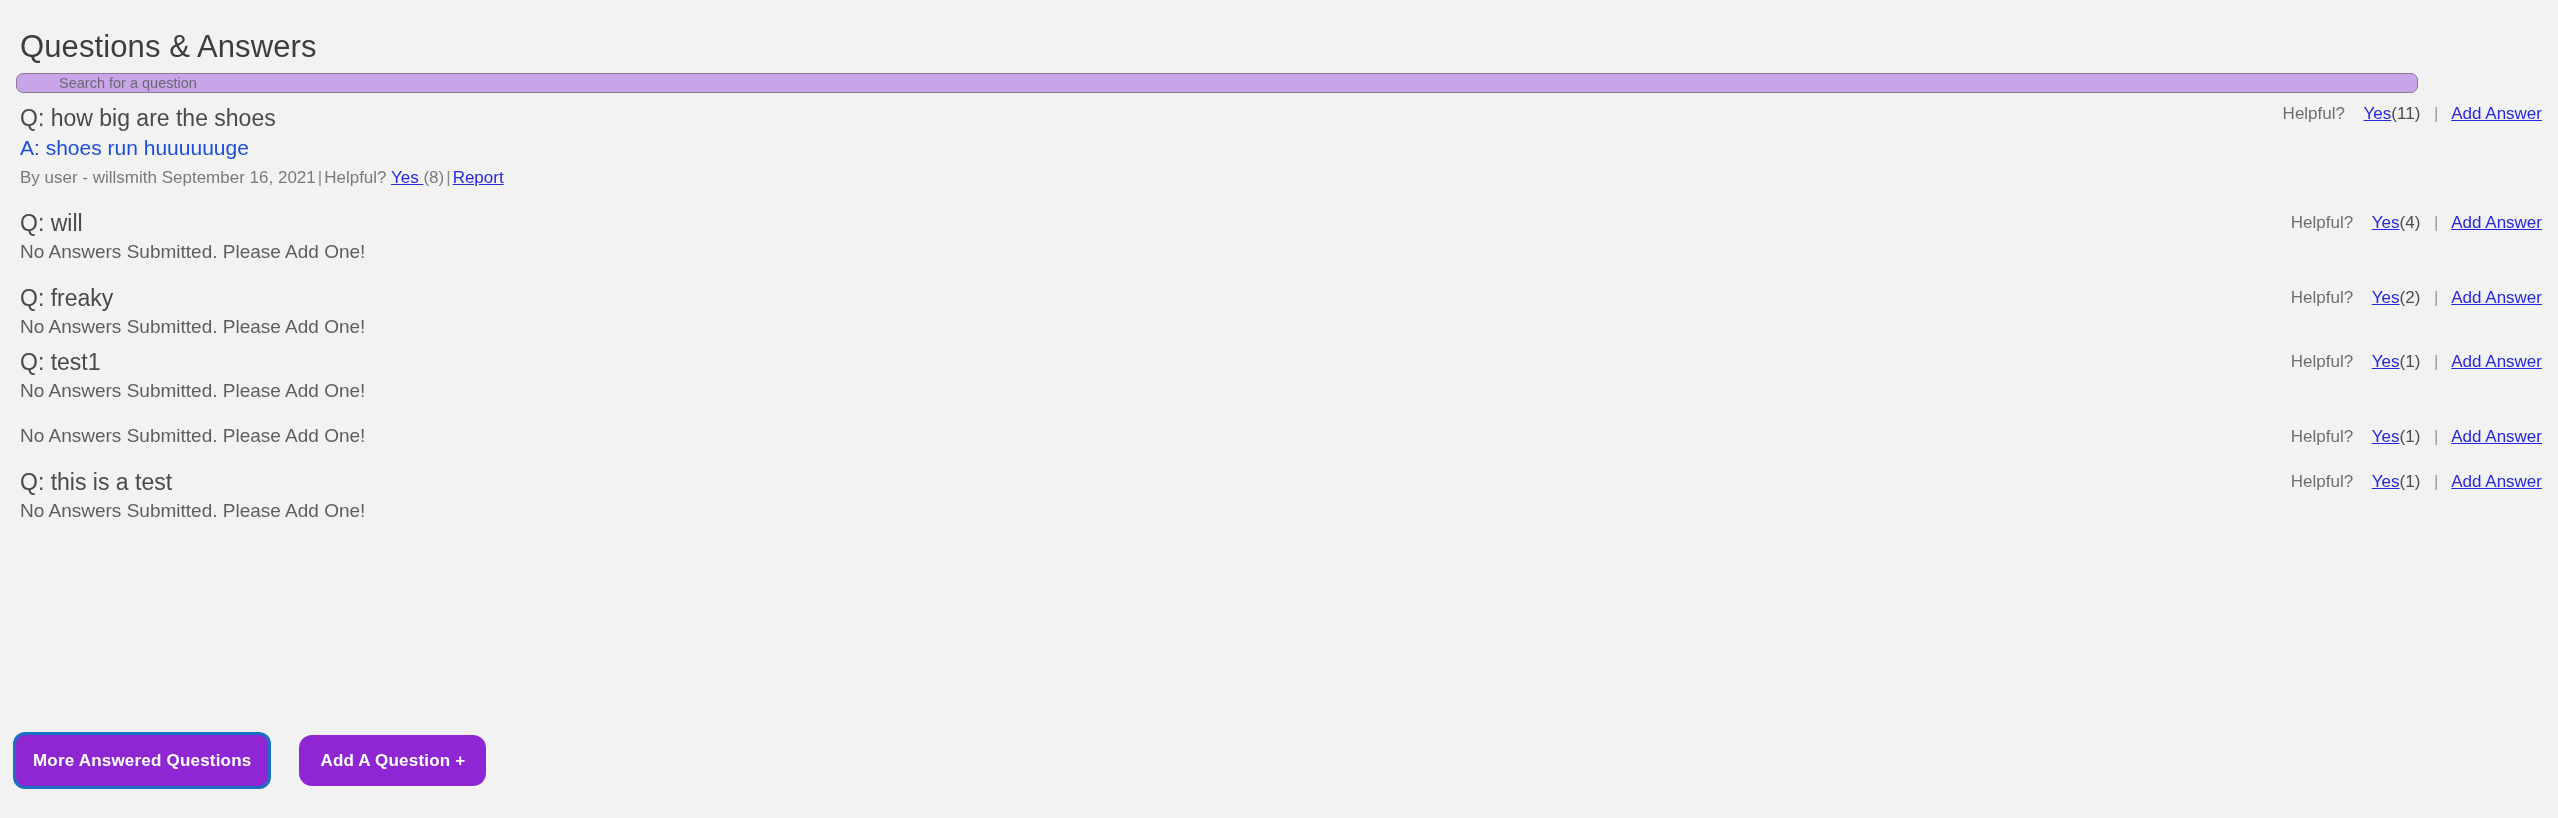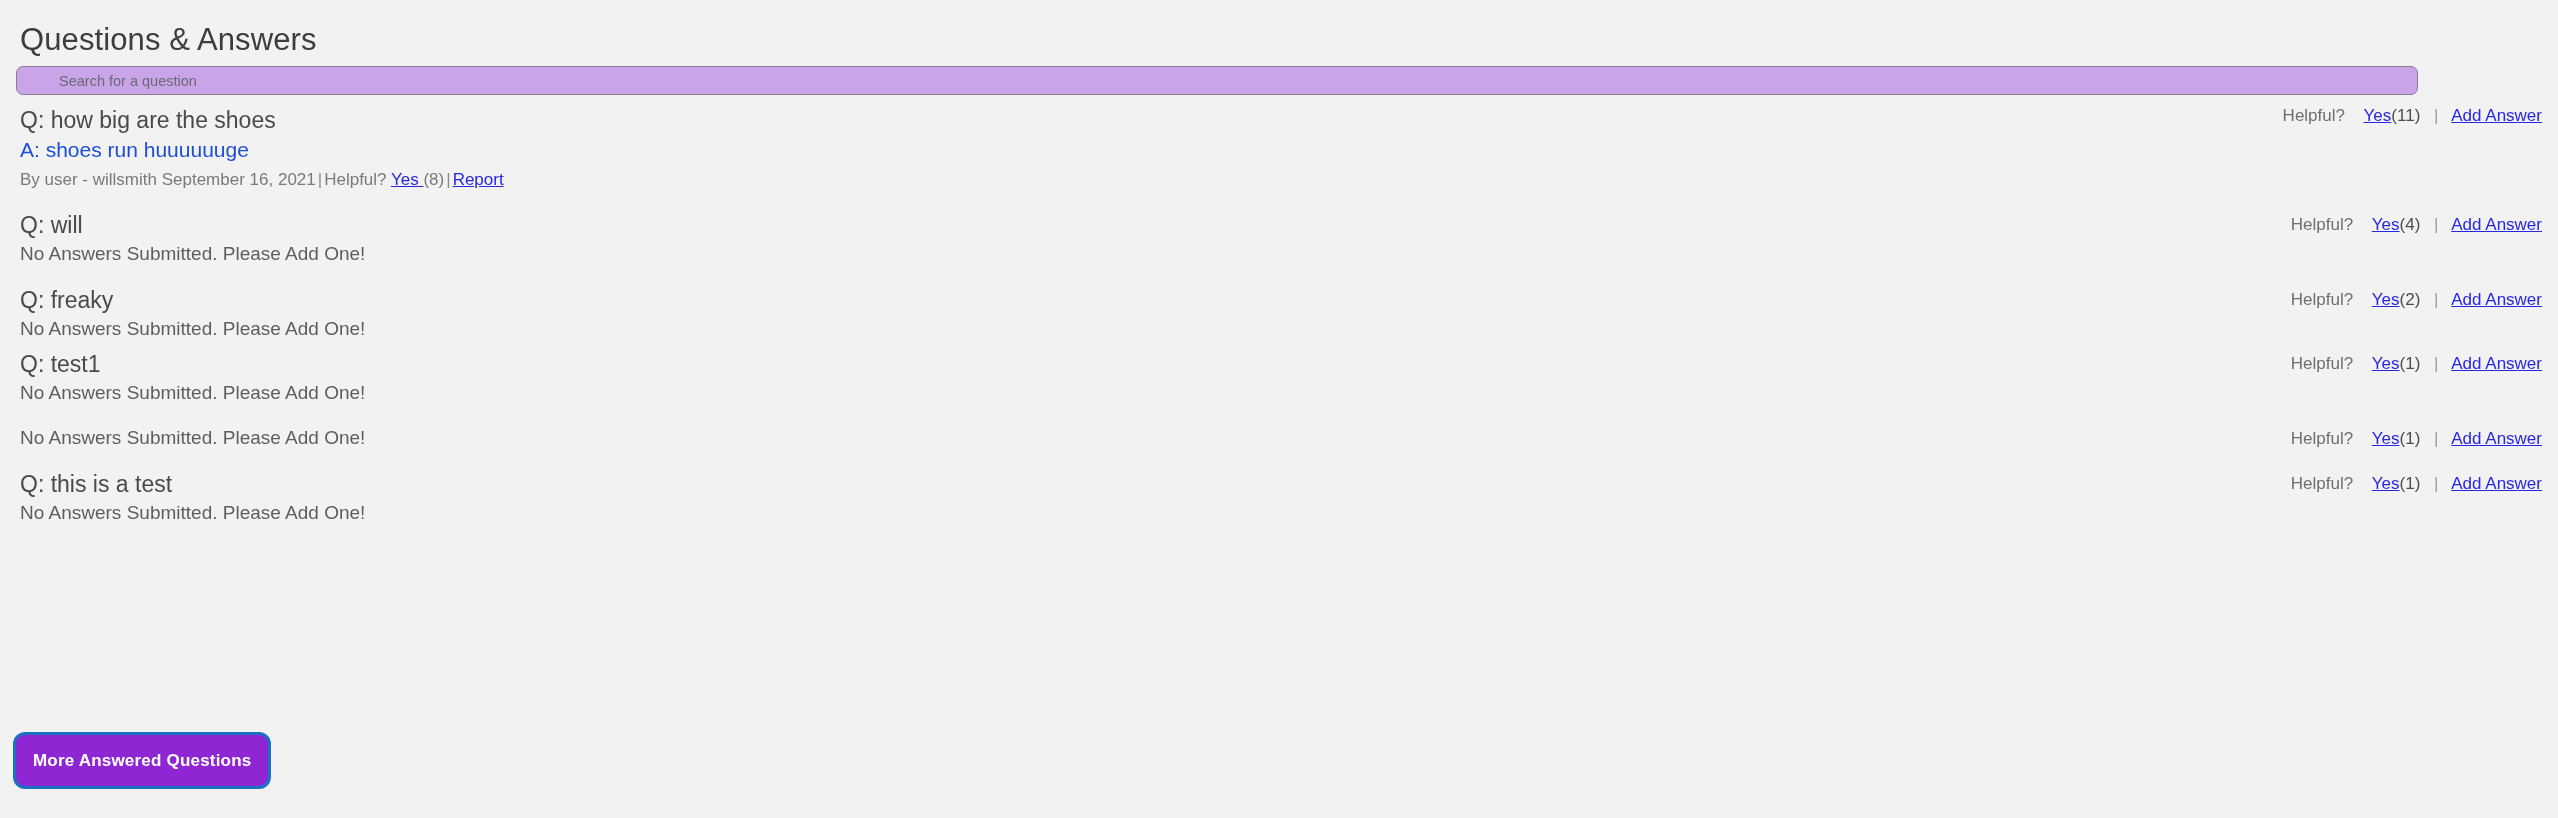--- a/index.html
+++ b/index.html
@@ -13,21 +13,21 @@
     font-family: "Liberation Sans", sans-serif;
     color: #3c3c3c;
     overflow: hidden;
   }
 
   .qa-panel {
     position: relative;
     width: 2558px;
     height: 818px;
     box-sizing: border-box;
-    padding: 8px 16px 0 16px;
+    padding: 15px 16px 0 16px;
   }
 
   .qa-title {
     font-size: 31px;
     font-weight: 400;
     color: #3d3d3d;
     line-height: 1;
     margin: 0;
     padding: 16px 0 0 4px;
     letter-spacing: 0.1px;
@@ -35,21 +35,21 @@
 
   .search-wrap {
     margin-top: 11px;
     padding: 0 0 0 0;
   }
 
   .search-input {
     display: block;
     box-sizing: border-box;
     width: 2402px;
-    height: 29px;
+    height: 20px;
     background: #c9a4e8;
     border: 1px solid #8b7b93;
     border-radius: 7px;
     padding: 0 0 0 42px;
     font-family: "Liberation Sans", sans-serif;
     font-size: 14.5px;
     color: #5c5c63;
     outline: none;
   }
   .search-input::placeholder {
@@ -255,15 +255,16 @@
         <span class="pipe">|</span>
         <a href="#">Add Answer</a>
       </div>
       <div class="qa-noanswer">No Answers Submitted. Please Add One!</div>
     </div>
 
   </div>
 
   <div class="qa-buttons">
     <button class="btn btn-more">More Answered Questions</button>
+    <button class="btn btn-add">Add A Question +</button>
   </div>
 
 </div>
 
 </body></html>

